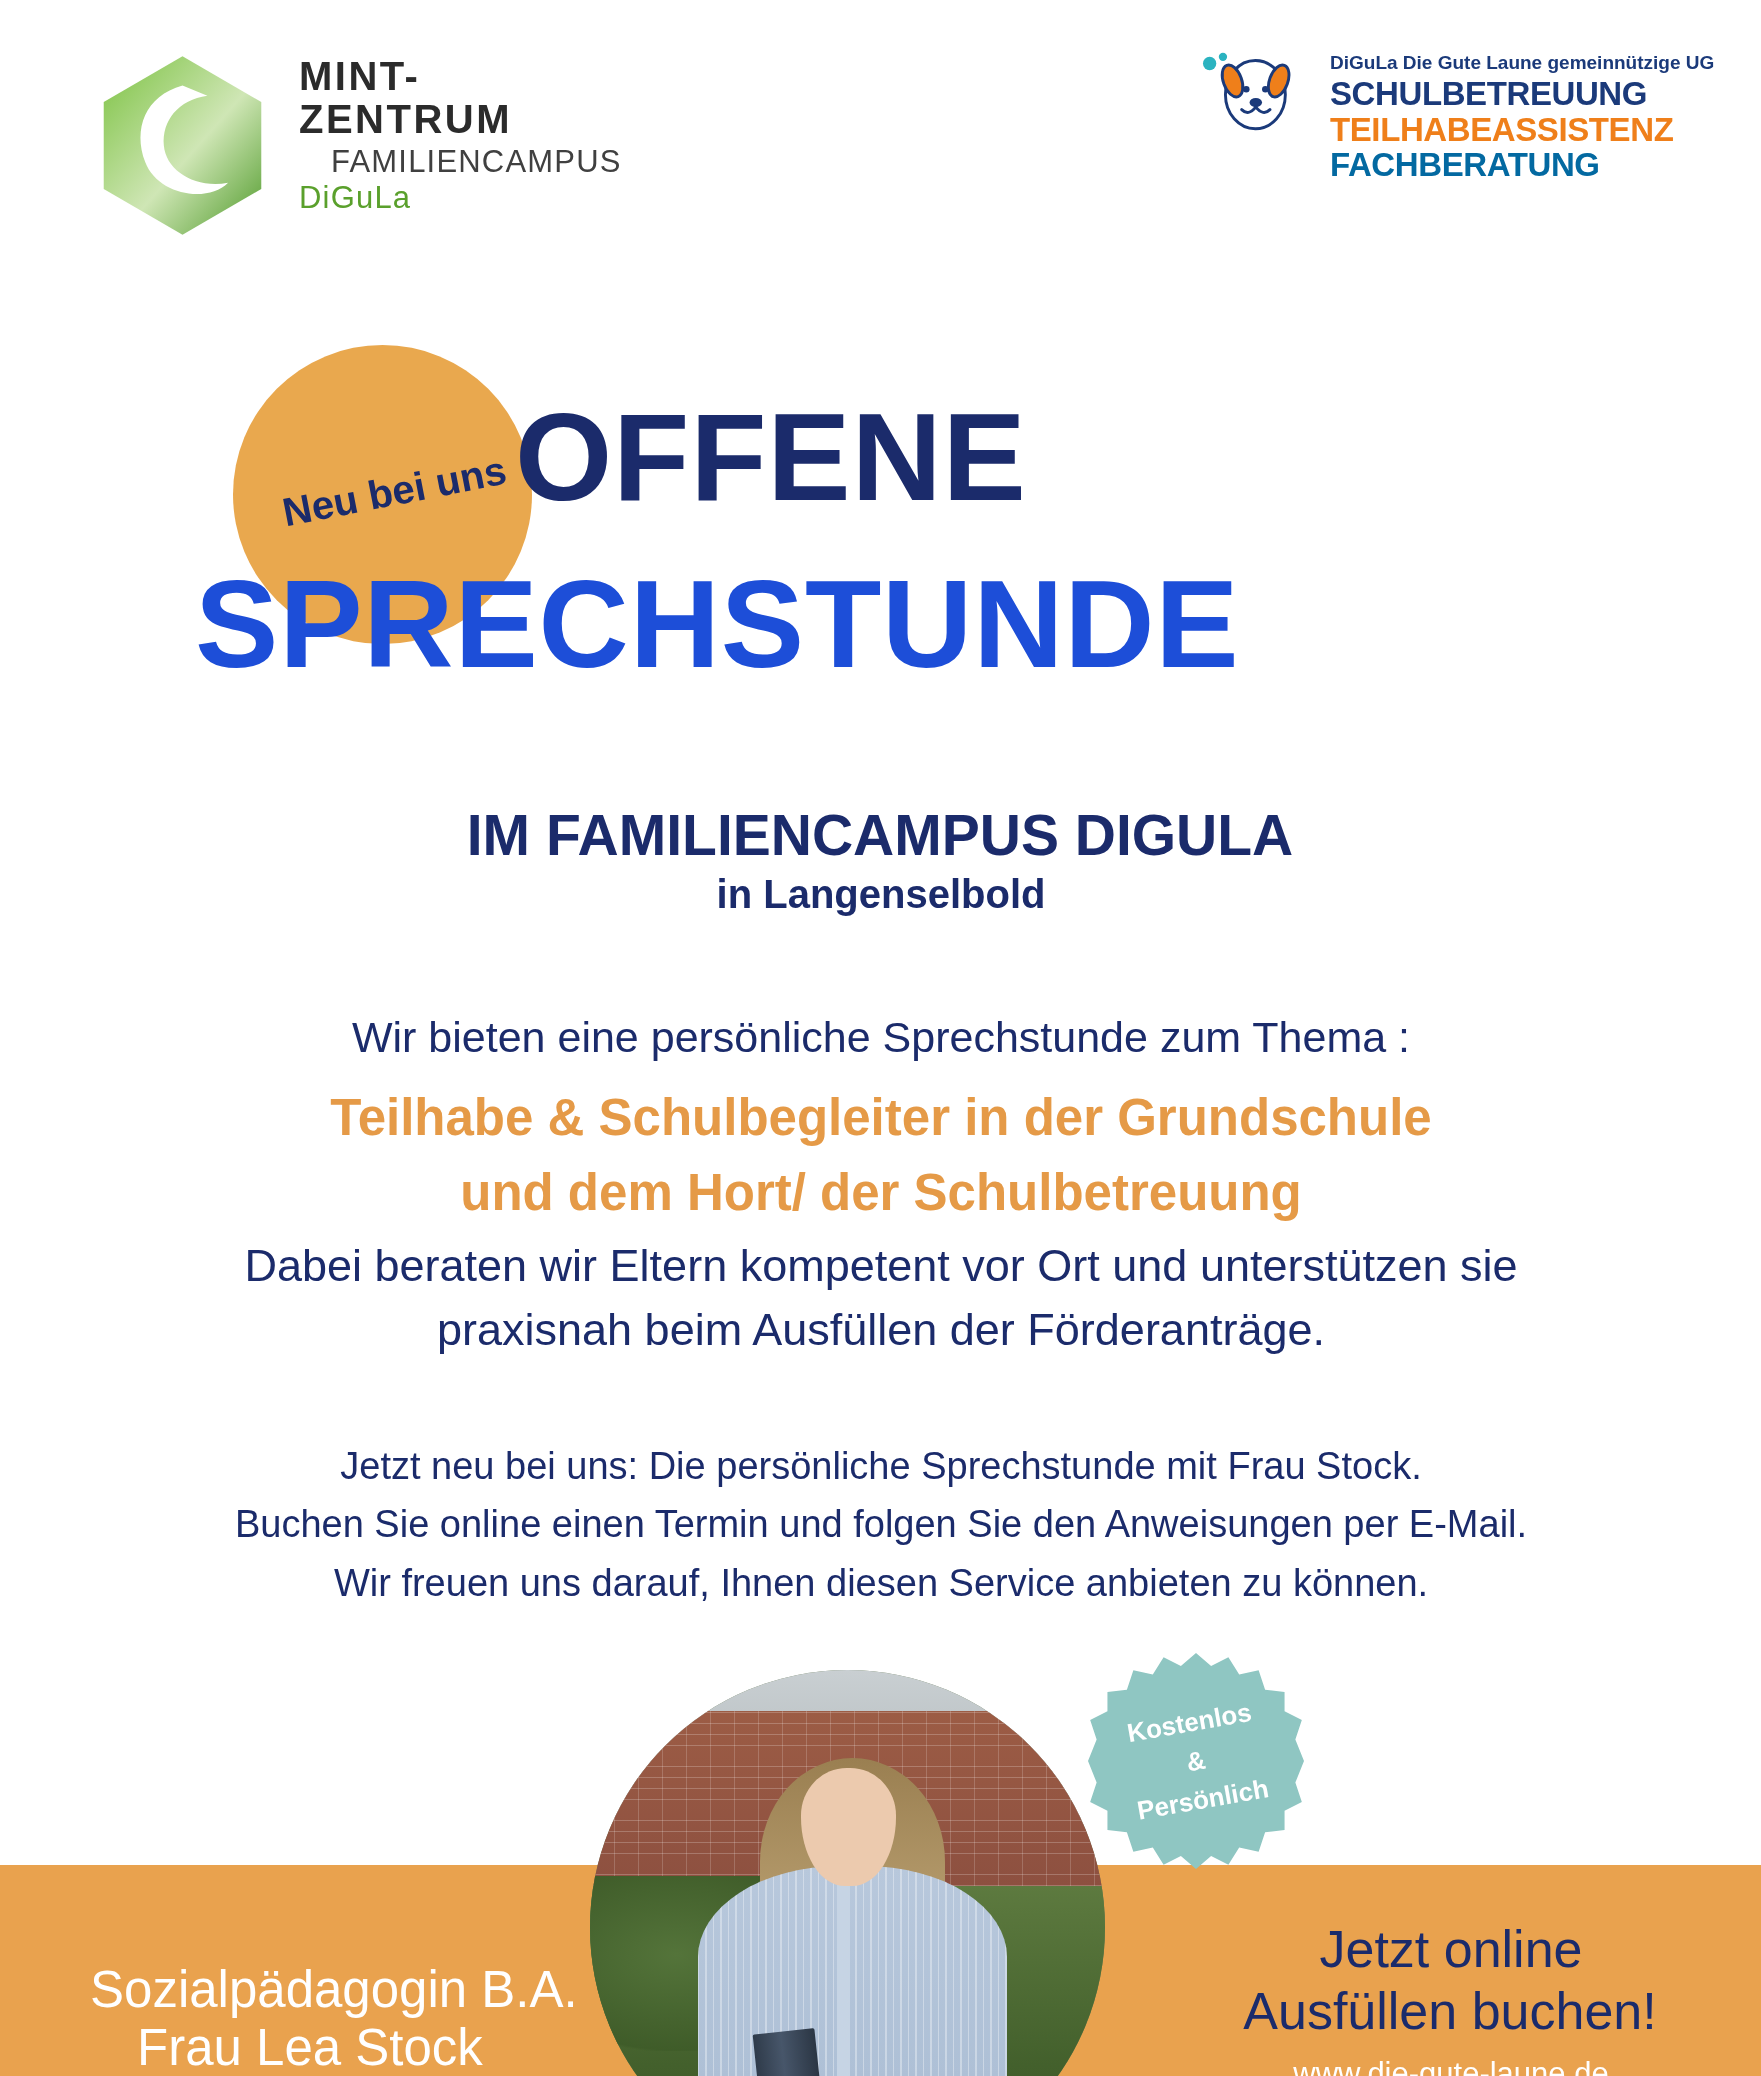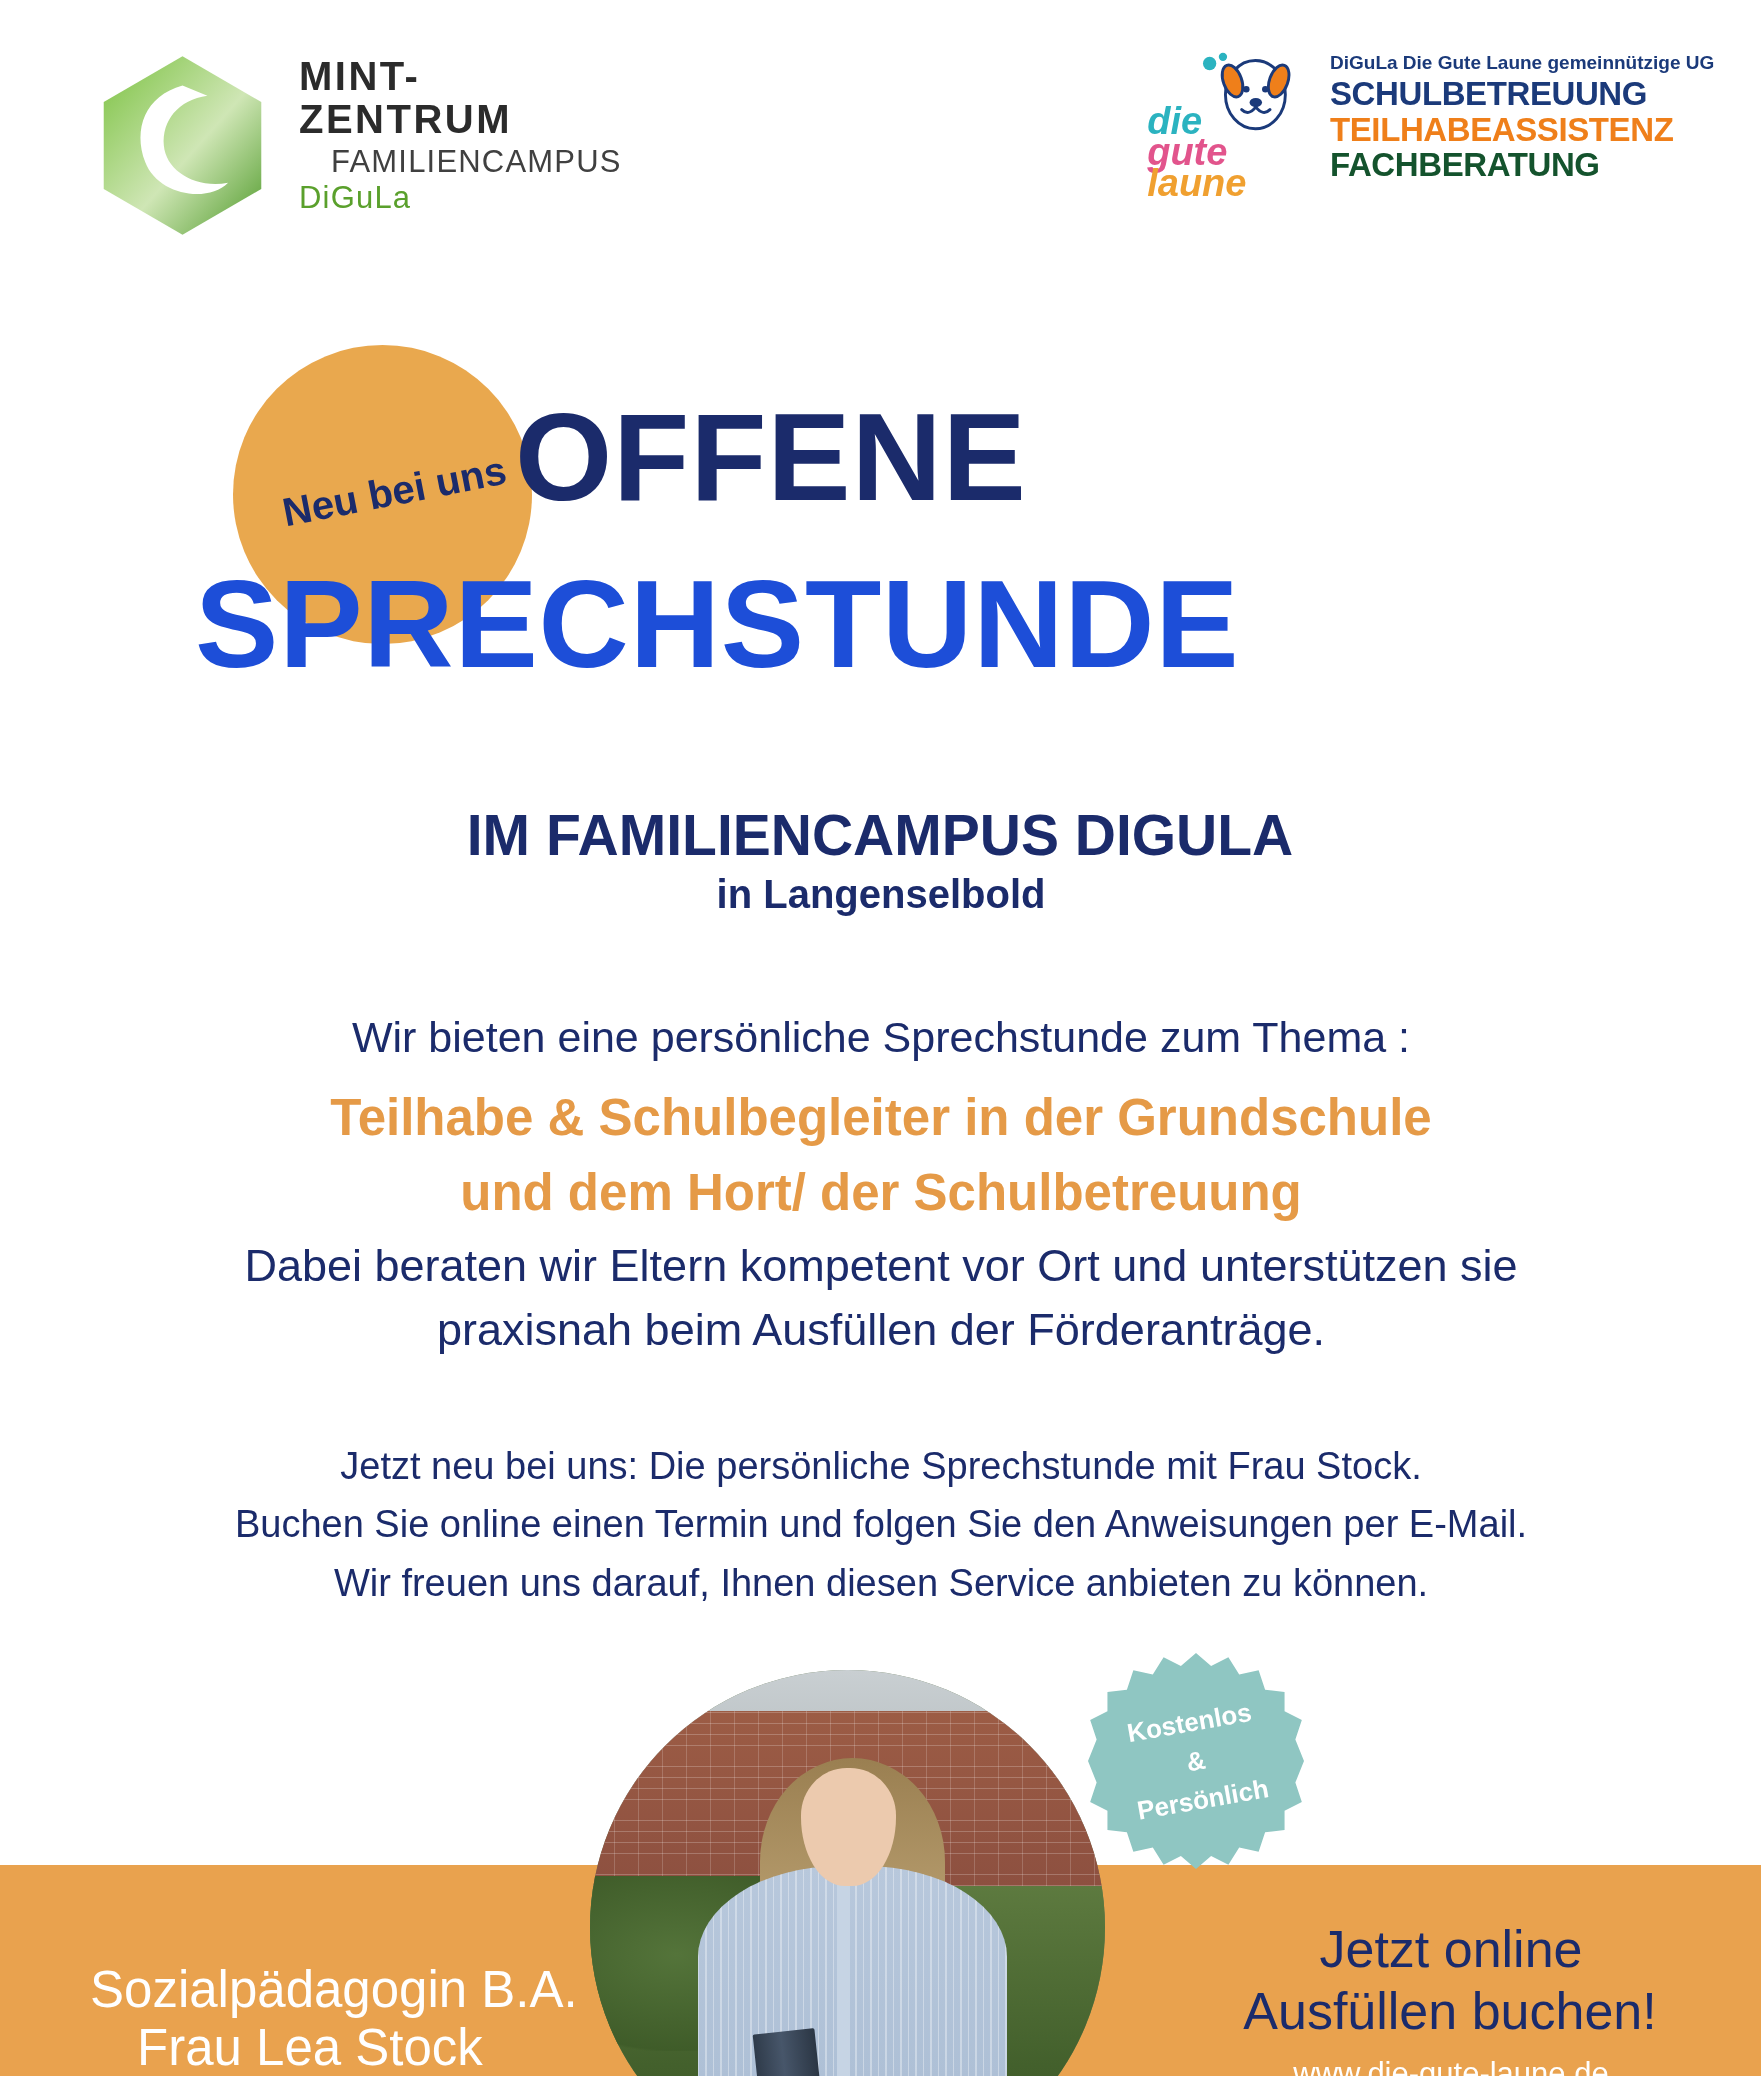--- a/index.html
+++ b/index.html
@@ -127,21 +127,21 @@
   .dg-2 {
     font-size: 33px;
     font-weight: bold;
     color: #ef7f1a;
     letter-spacing: -0.4px;
     line-height: 1.08;
   }
   .dg-3 {
     font-size: 33px;
     font-weight: bold;
-    color: #14532d;
+    color: #0369a1;
     letter-spacing: -0.4px;
     line-height: 1.08;
   }
 
   
   .badge-circle {
     position: absolute;
     left: 233px;
     top: 345px;
     width: 299px;
@@ -504,25 +504,20 @@
           <ellipse cx="150" cy="105" rx="72" ry="82" fill="#ffffff" stroke="#1b3a7a" stroke-width="7"></ellipse>
           <ellipse cx="95" cy="72" rx="22" ry="40" fill="#ef7f1a" stroke="#1b3a7a" stroke-width="7" transform="rotate(-20 95 72)"></ellipse>
           <ellipse cx="206" cy="72" rx="22" ry="40" fill="#ef7f1a" stroke="#1b3a7a" stroke-width="7" transform="rotate(20 206 72)"></ellipse>
           <circle cx="128" cy="92" r="8" fill="#1b3a7a"></circle>
           <circle cx="174" cy="92" r="8" fill="#1b3a7a"></circle>
           <ellipse cx="151" cy="124" rx="15" ry="11" fill="#1b3a7a"></ellipse>
           <path d="M151 135 q-18 22 -34 6" stroke="#1b3a7a" stroke-width="7" fill="none" stroke-linecap="round"></path>
           <path d="M151 135 q18 22 34 6" stroke="#1b3a7a" stroke-width="7" fill="none" stroke-linecap="round"></path>
         </svg>
       </div>
-      <div class="digula-script">
-        <div class="s1">die</div>
-        <div class="s2">gute</div>
-        <div class="s3">laune</div>
-      </div>
     </div>
     <div class="digula-text">
       <div class="dg-top">DiGuLa Die Gute Laune gemeinnützige UG</div>
       <div class="dg-1">SCHULBETREUUNG</div>
       <div class="dg-2">TEILHABEASSISTENZ</div>
       <div class="dg-3">FACHBERATUNG</div>
     </div>
   </div>
 
   <div class="badge-circle"></div>

